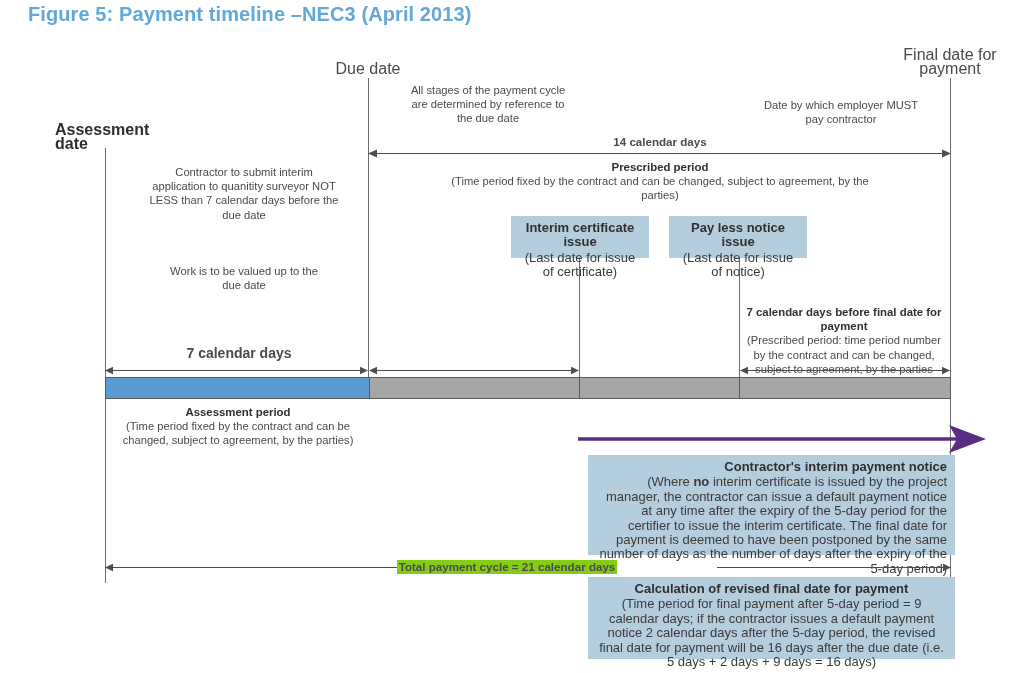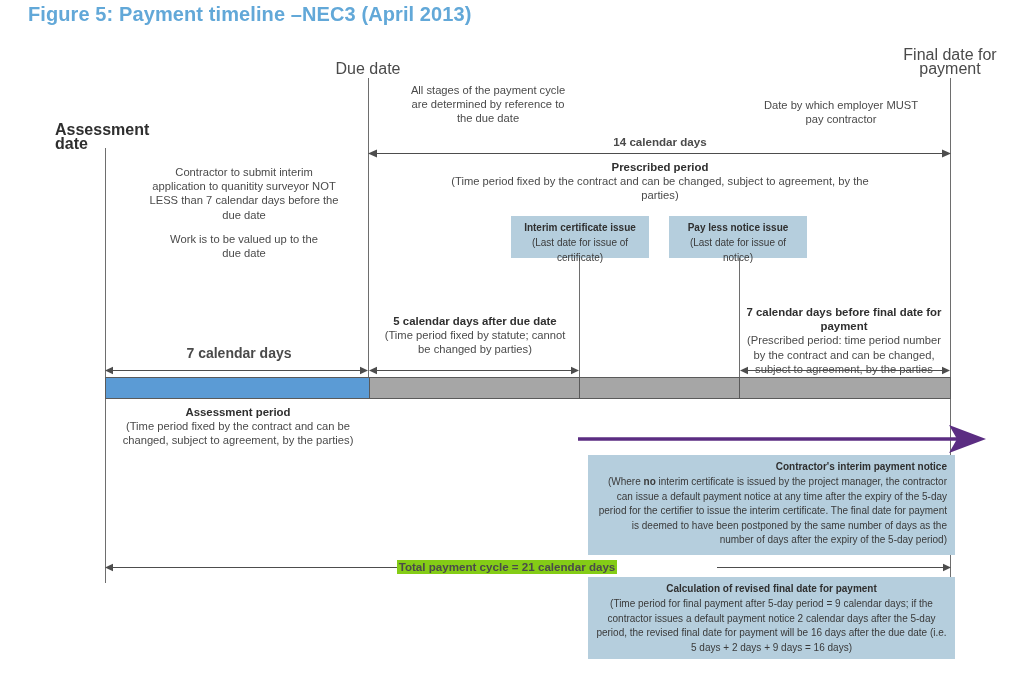--- a/index.html
+++ b/index.html
@@ -72,21 +72,21 @@
     border: 1px solid #5a5a5a;
     box-sizing: border-box;
     display: flex;
   }
   .bar-seg { height: 100%; box-sizing: border-box; }
   .bar-seg + .bar-seg { border-left: 1px solid #5a5a5a; }
 
   
   .bluebox {
     background: #b5cedd;
-    font-size: 10px;
+    font-size: 13px;
     line-height: 14.4px;
     color: #3a3a3a;
     text-align: center;
     padding: 5px 8px;
     box-sizing: border-box;
   }
   .bluebox .hd { display: block; margin-bottom: 1px; }
   .bluebox .inline-b { font-weight: bold; }
 
   
@@ -107,21 +107,21 @@
 
   <div class="abs date-caption hd" style="left:55px; top:123px; width:130px; text-align:left;">Assessment date</div>
 
   <div class="abs date-caption" style="left:318px; top:62px; width:100px;">Due date</div>
 
   <div class="abs date-caption" style="left:895px; top:48px; width:110px;">Final date for
 payment</div>
 
   <div class="abs note" style="left:148px; top:165px; width:192px;">Contractor to submit interim application to quanitity surveyor NOT LESS than 7 calendar days before the due date</div>
 
-  <div class="abs note" style="left:160px; top:232px; width:168px;">Work is to be valued up to the due date</div>
+  <div class="abs note" style="left:160px; top:264px; width:168px;">Work is to be valued up to the due date</div>
 
   <div class="abs note" style="left:762px; top:98px; width:158px;">Date by which employer MUST pay contractor</div>
 
   <div class="abs note" style="left:408px; top:83px; width:160px;">All stages of the payment cycle are determined by reference to the due date</div>
 
   <div class="abs note hd" style="left:490px; top:135px; width:340px; font-size:11.6px;">14 calendar days</div>
 
   <div class="abs measure" style="left:368px; top:149px; width:583px;">
     <svg width="583" height="9" viewBox="0 0 583 9">
       <line x1="6" y1="4.5" x2="577" y2="4.5" stroke="#4d4d4d" stroke-width="1.1"></line>
@@ -138,24 +138,20 @@
   <div class="abs bluebox" style="left: 511px; top: 216px; width: 138px; height: 42px; background: rgb(181, 206, 221);">
     <span class="hd">Interim certificate issue</span>
     <span>(Last date for issue of certificate)</span>
   </div>
 
   <div class="abs bluebox" style="left: 669px; top: 216px; width: 138px; height: 42px; background: rgb(181, 206, 221);">
     <span class="hd">Pay less notice issue</span>
     <span>(Last date for issue of notice)</span>
   </div>
 
-  <div class="abs note" style="left:381px; top:314px; width:188px;">
-    <span class="hd">5 calendar days after due date</span>
-    <span>(Time period fixed by statute; cannot be changed by parties)</span>
-  </div>
 
   <div class="abs measure" style="left:369px; top:366px; width:210px;">
     <svg width="210" height="9" viewBox="0 0 210 9">
       <line x1="5" y1="4.5" x2="205" y2="4.5" stroke="#4d4d4d" stroke-width="1.1"></line>
       <path d="M0,4.5 L8,0.8 L8,8.2 Z" fill="#4d4d4d"></path>
       <path d="M210,4.5 L202,0.8 L202,8.2 Z" fill="#4d4d4d"></path>
     </svg>
   </div>
 
   <div class="abs note" style="left:740px; top:283px; width:208px;margin-top:22px;">

